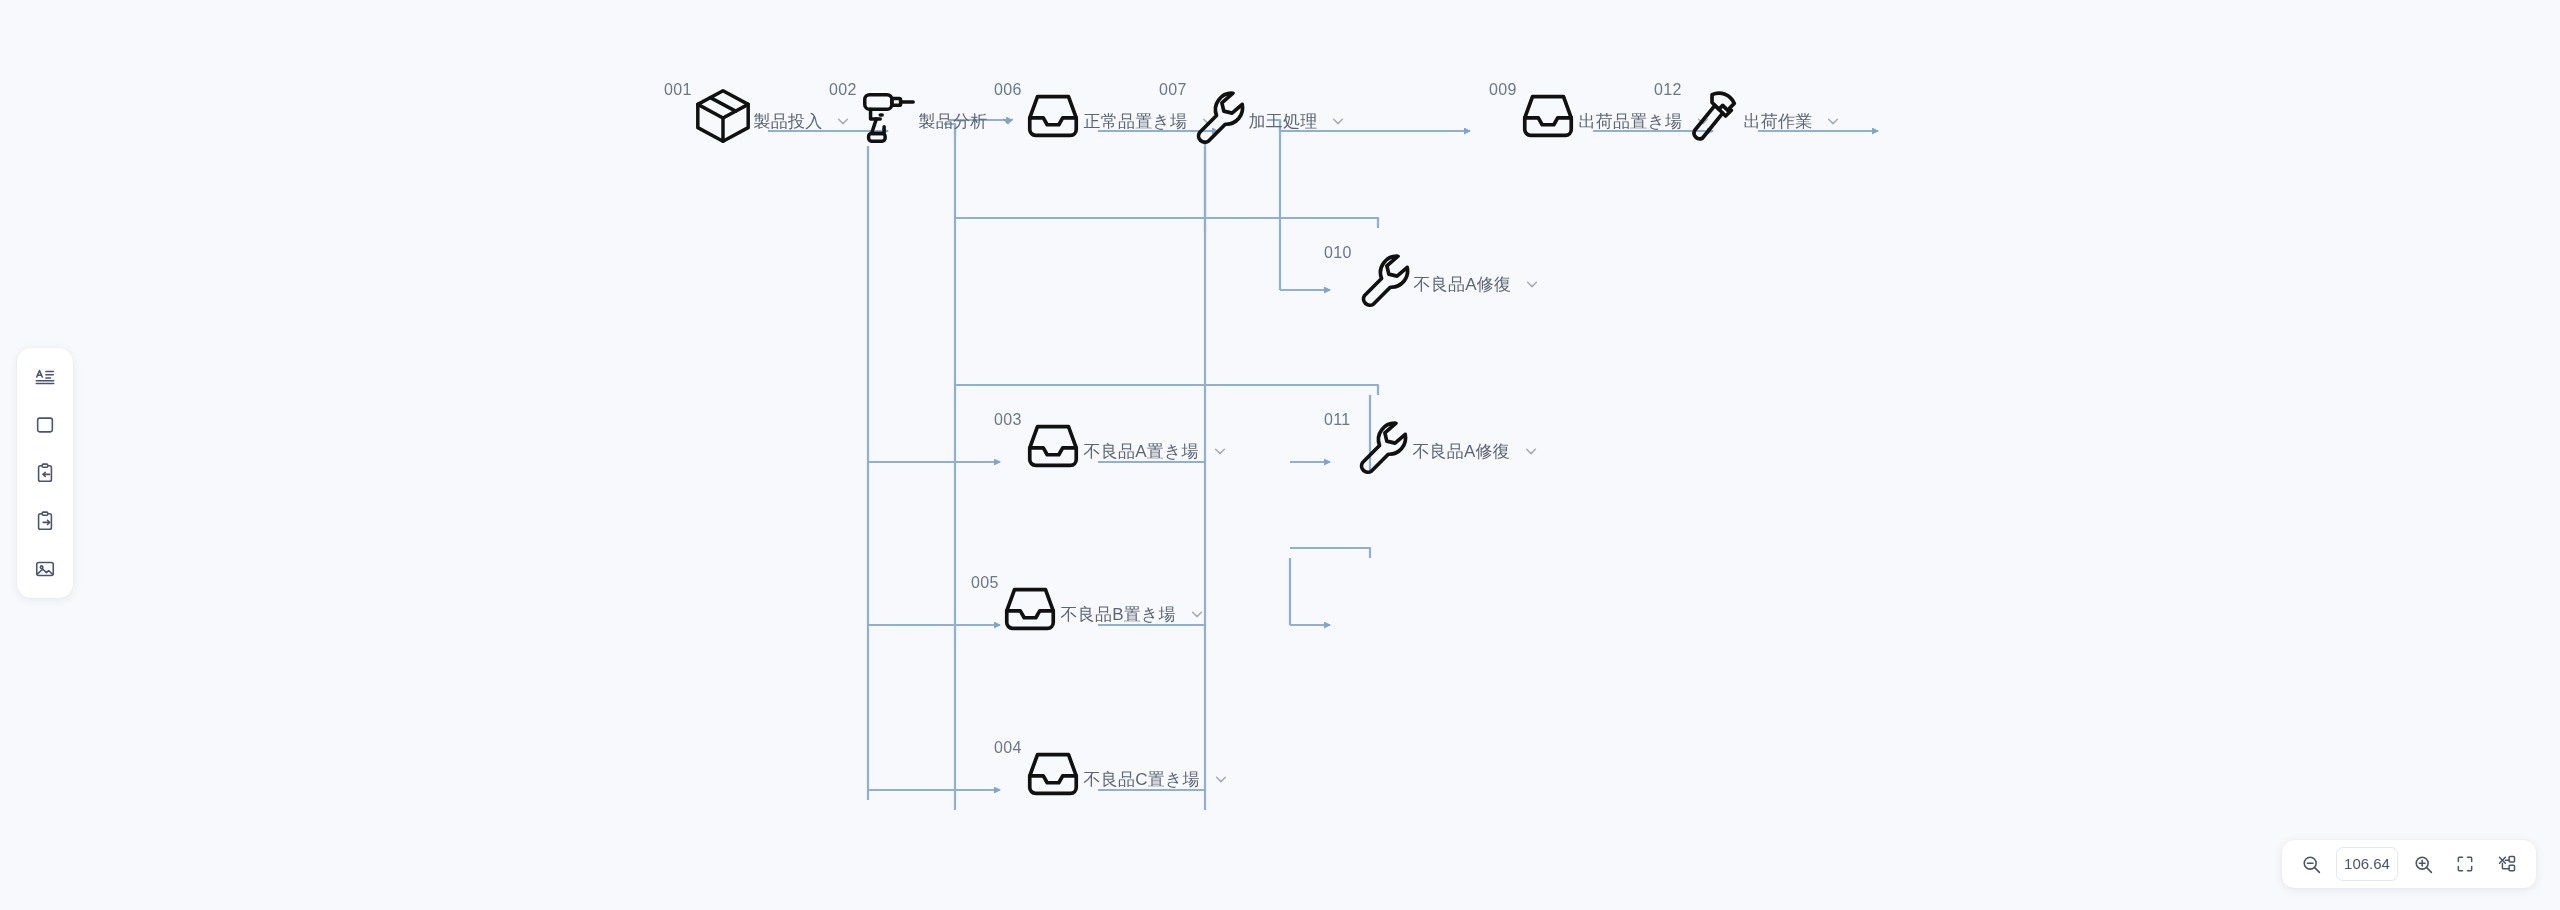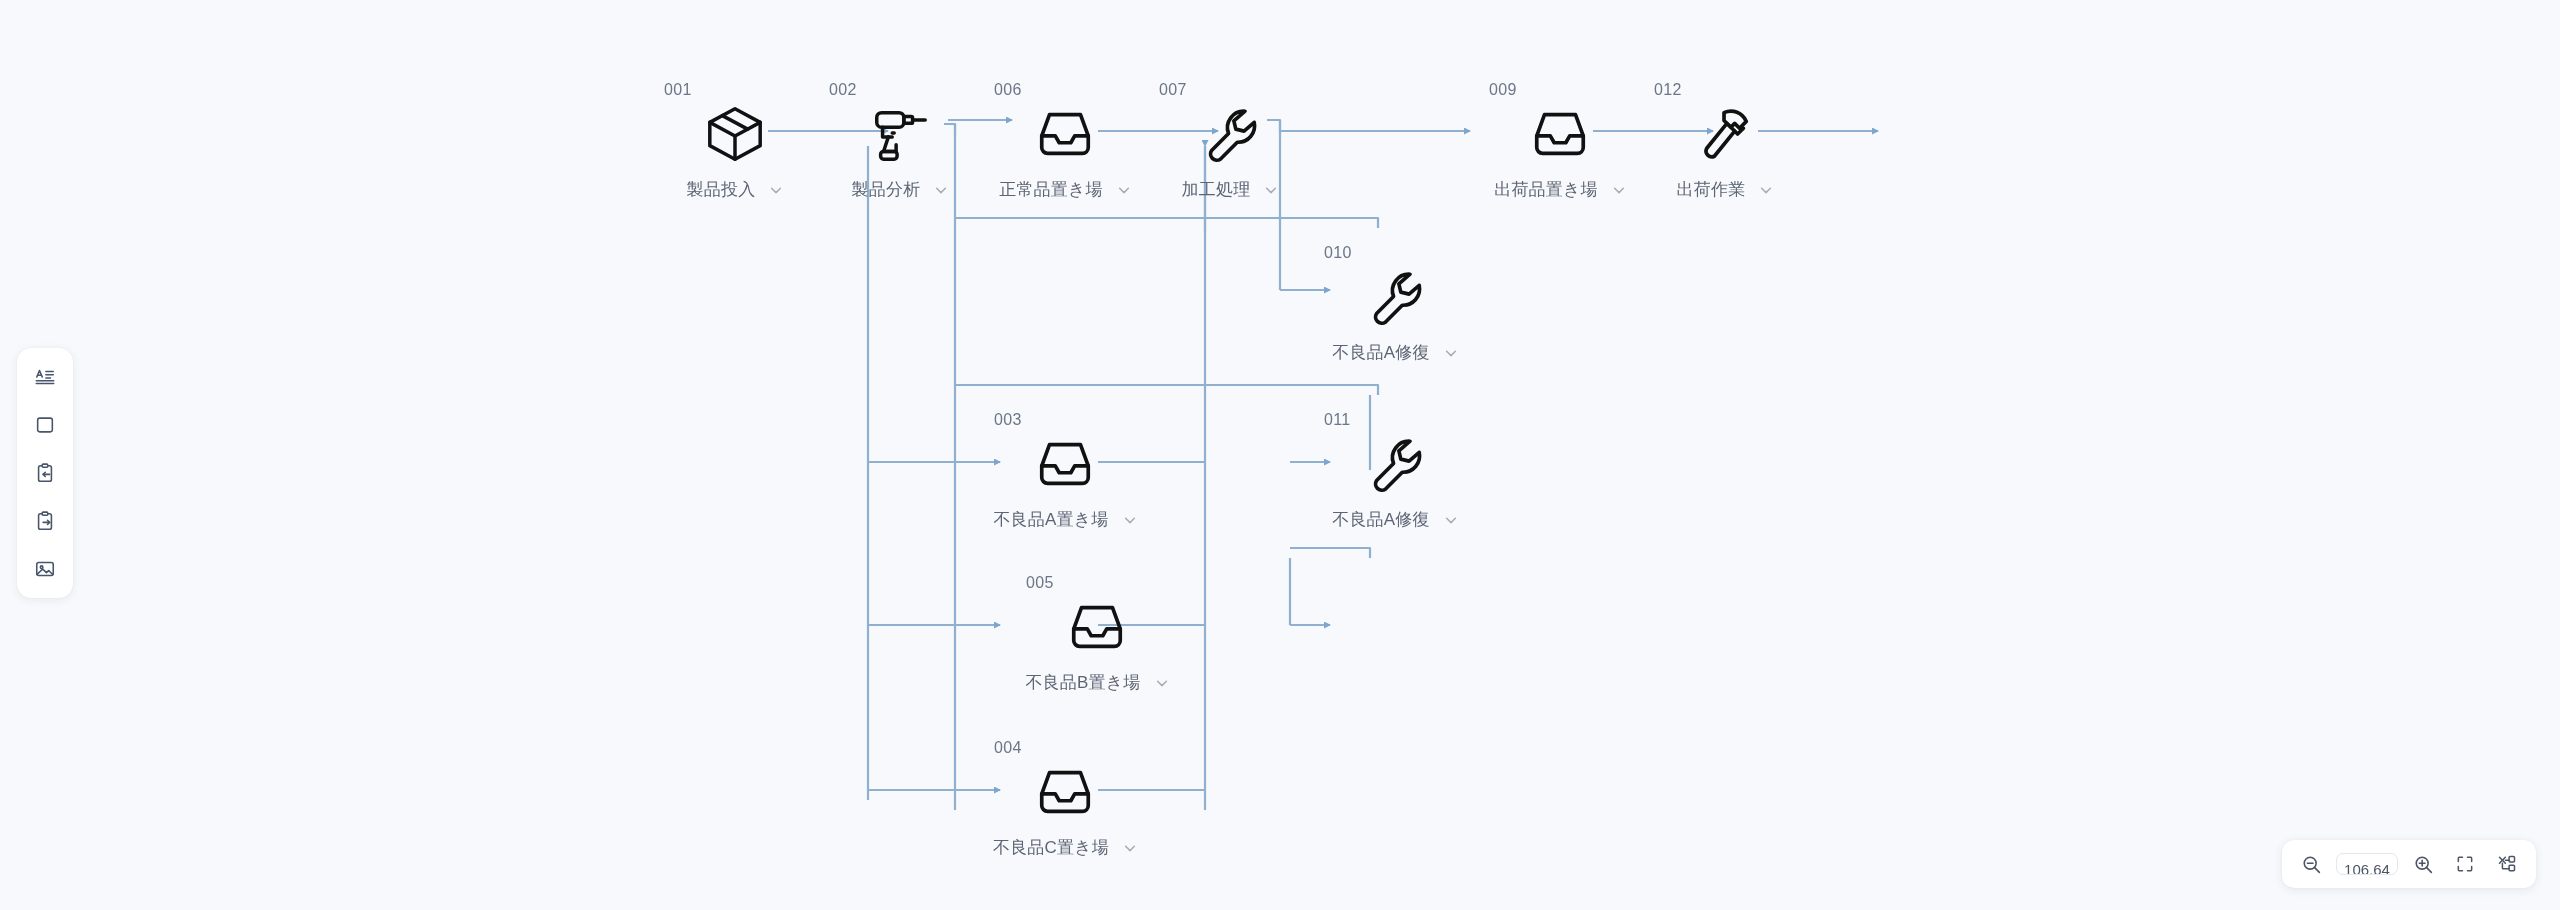--- a/index.html
+++ b/index.html
@@ -26,21 +26,21 @@
     width: 2560px;
     height: 910px;
     pointer-events: none;
   }
 
   
   .node {
     position: absolute;
     width: 150px;
     display: flex;
-    flex-direction: column;
+    flex-direction: row;
     align-items: center;
     cursor: pointer;
   }
   .node-id {
     font-size: 16px;
     color: #6b7688;
     letter-spacing: 0.3px;
     align-self: flex-start;
     margin-left: 4px;
     margin-bottom: 2px;
@@ -123,21 +123,21 @@
     align-items: center;
     justify-content: center;
     border-radius: 8px;
     cursor: pointer;
     background: transparent;
     border: none;
   }
   .zoom-btn svg { display: block; }
   #zoom-value {
     width: 62px;
-    height: 22px;
+    height: 34px;
     margin: 0 2px;
     border: 1px solid #e3e7ee;
     border-radius: 7px;
     background: #fff;
     font-family: "Liberation Sans", "DejaVu Sans", sans-serif;
     font-size: 15px;
     color: #4b5costume;
     color: #4b5565;
     text-align: center;
     line-height: 32px;
@@ -346,21 +346,21 @@
       </svg>
     </div>
     <div class="node-footer">
       <span class="node-label">不良品A修復</span>
       <svg class="chev" viewBox="0 0 16 16" fill="none" stroke="#8b94a3" stroke-width="1.8" stroke-linecap="round" stroke-linejoin="round">
           <path d="M3 6 L8 11 L13 6"></path>
         </svg>
     </div>
   </div>
 
-  <div class="node" style="left:1022px; top:575px;">
+  <div class="node" style="left:967px; top:575px;">
     <div class="node-id">005</div>
     <div class="node-icon">
       <svg width="62" height="62" viewBox="0 0 64 64" fill="none" stroke="#111" stroke-width="3.8" stroke-linejoin="round" stroke-linecap="round">
         <path d="M8 34 L16 12 L48 12 L56 34 L56 46 A6 6 0 0 1 50 52 L14 52 A6 6 0 0 1 8 46 Z"></path>
         <path d="M8 34 L22 34 L26 41 L38 41 L42 34 L56 34"></path>
       </svg>
     </div>
     <div class="node-footer">
       <span class="node-label">不良品B置き場</span>
       <svg class="chev" viewBox="0 0 16 16" fill="none" stroke="#8b94a3" stroke-width="1.8" stroke-linecap="round" stroke-linejoin="round">

